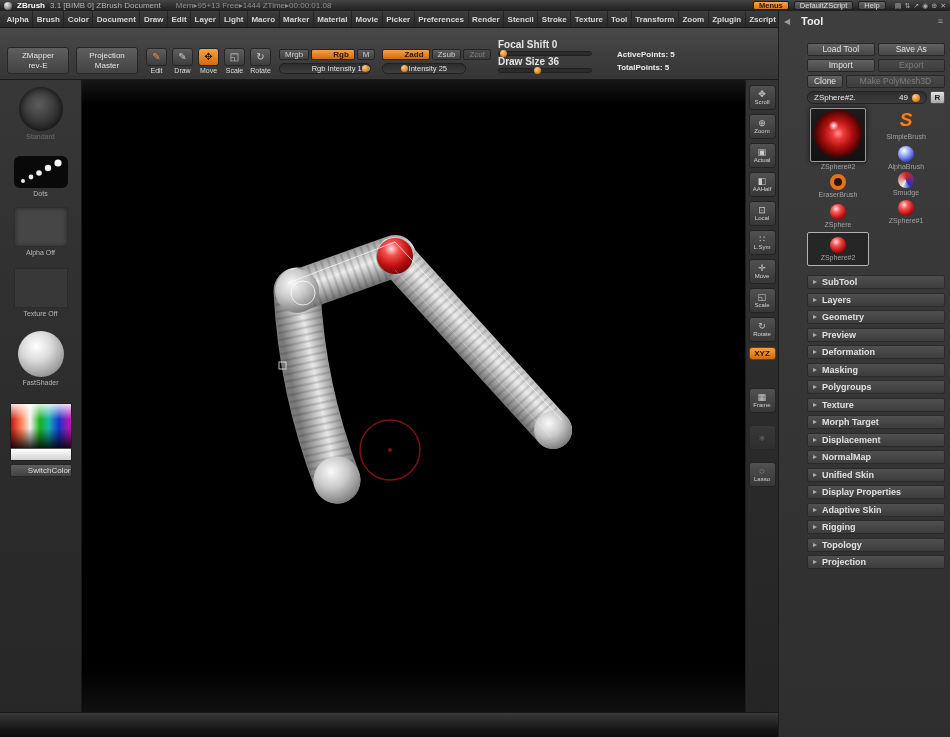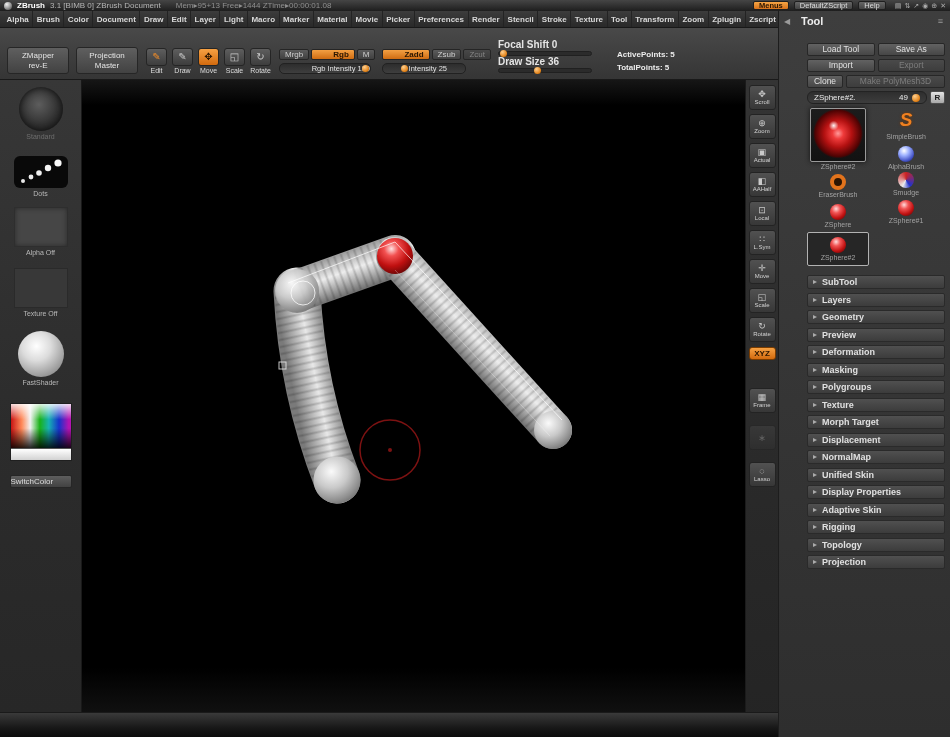--- a/index.html
+++ b/index.html
@@ -78,22 +78,22 @@
   .texture-thumb { width:54px; height:40px; background:#383838; border:1px solid #2a2a2a; margin-top:12px; }
   .mat-thumb { width:46px; height:46px; border-radius:50%; margin-top:14px;
     background:radial-gradient(circle at 40% 33%, #ffffff, #dcdcdc 35%, #9c9c9c 72%, #6c6c6c); }
   .picker { width:62px; height:58px; margin-top:17px; position:relative; border:1px solid #1f1f1f; }
   .picker-sv { position:absolute; left:0; right:0; top:0; bottom:12px;
     background:
       linear-gradient(to bottom, rgba(255,255,255,.85), rgba(255,255,255,0) 35%, rgba(0,0,0,0) 55%, rgba(0,0,0,.85)),
       linear-gradient(to right, #c81414, #ff8a5a 18%, #f2f2f2 32%, #19b219 48%, #17b2b2 63%, #1633cc 80%, #b214b2 96%); }
   .picker-val { position:absolute; left:0; right:0; bottom:0; height:12px;
     background:linear-gradient(#ffffff,#d2d2d2); border-top:1px solid #555; }
-  .switch-btn { width:62px; height:13px; margin-top:14px; background:linear-gradient(#5e5e5e,#424242);
-    border:1px solid #262626; border-radius:2px; font-size:8px; color:#dedede; text-align:left; line-height:11px; }
+  .switch-btn { width:62px; height:13px; margin-top:3px; background:linear-gradient(#5e5e5e,#424242);
+    border:1px solid #262626; border-radius:2px; font-size:8px; color:#dedede; text-align:right; line-height:11px; }
 
   
   .canvas { position:absolute; left:82px; top:80px; width:663px; height:632px;
     background:linear-gradient(180deg,#161616 0%, #000 4%, #000 93%, #101010 100%); }
   .canvas svg { width:100%; height:100%; display:block; }
 
   
   .right-toolbar { position:absolute; left:745px; top:80px; width:33px; height:657px;
     background:linear-gradient(180deg,#343434,#282828 70%,#242424); border-left:1px solid #1b1b1b;
     display:flex; flex-direction:column; align-items:center; padding-top:5px; gap:4px; }

